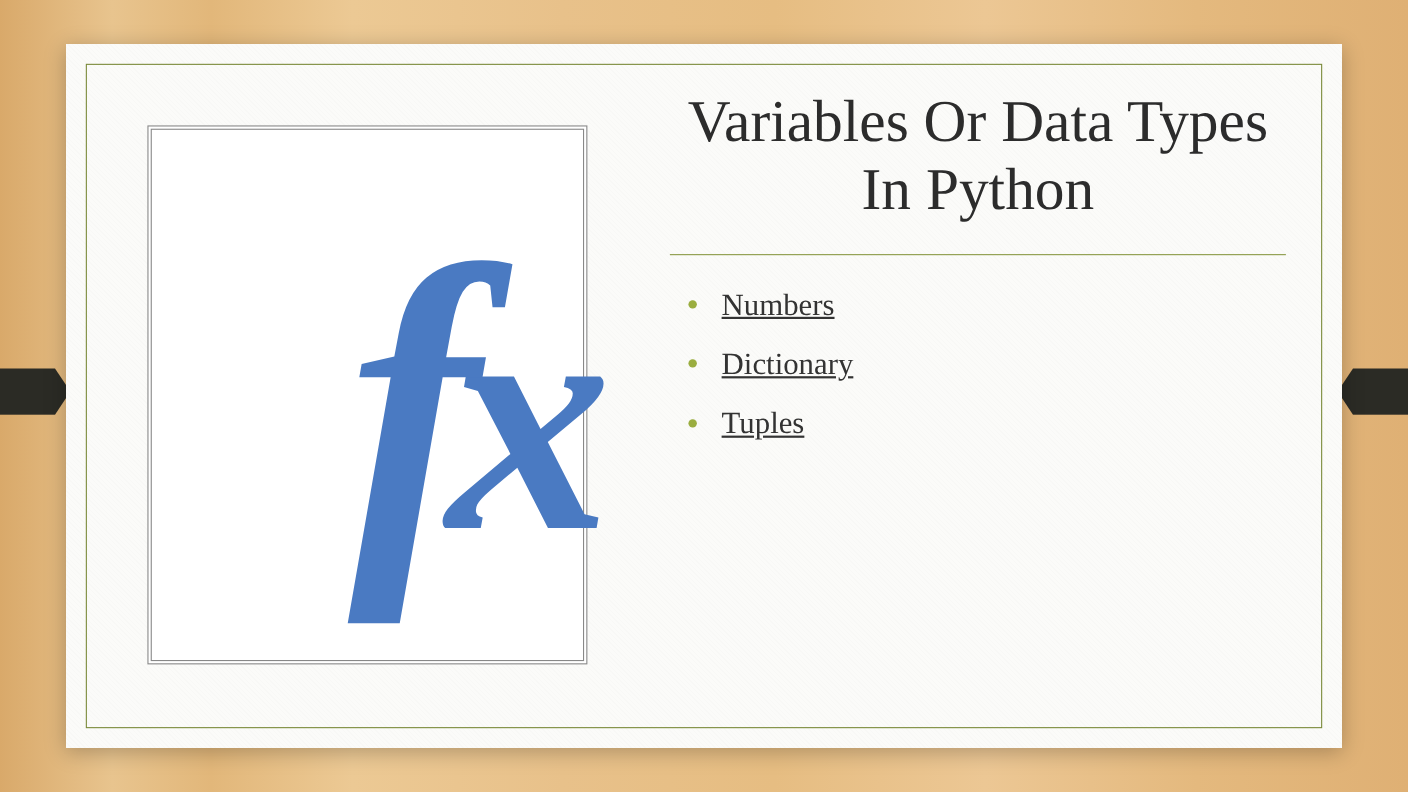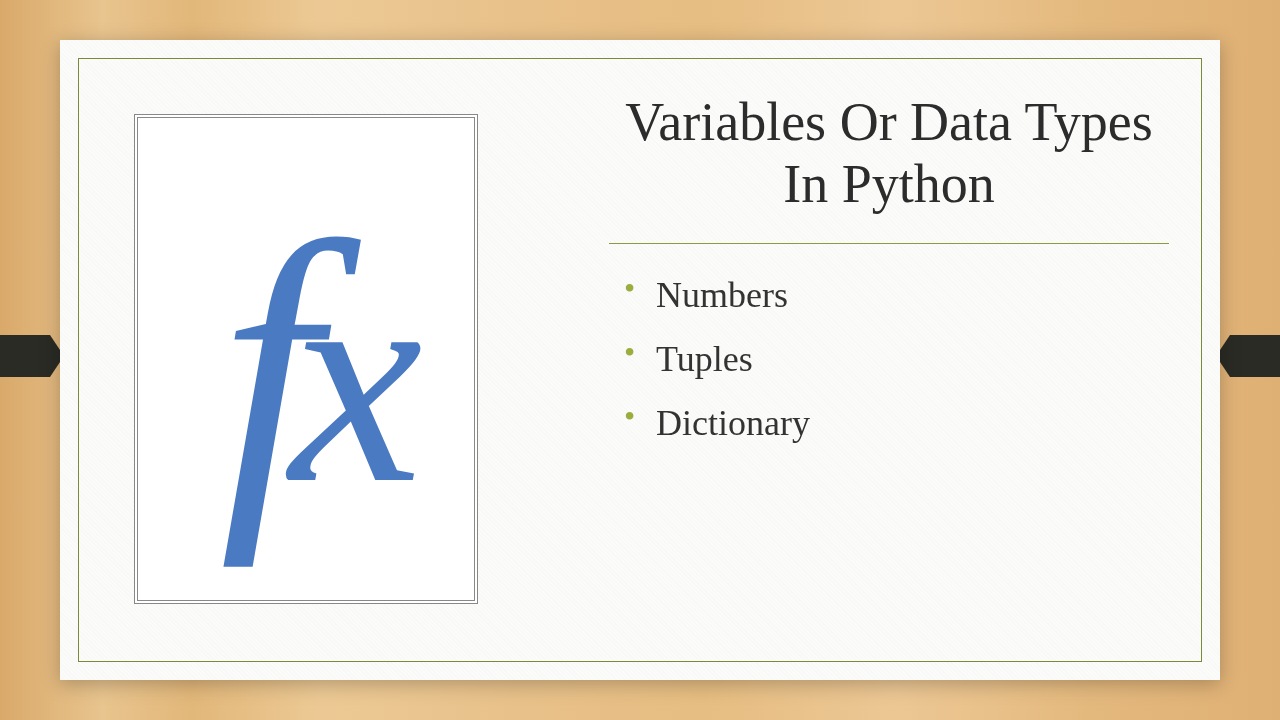--- a/index.html
+++ b/index.html
@@ -56,70 +56,72 @@
     width: 100%;
     height: 100%;
     position: relative;
     display: flex;
   }
 
   .image-frame {
     position: absolute;
     left: 55px;
     top: 55px;
-    width: 344px;
+    width: 400px;
     height: 490px;
     border: 4px double #888;
     padding: 4px;
     background: #fff;
     display: flex;
     align-items: center;
-    justify-content: center;
+    justify-content: flex-end;
+    font-weight: bold;
   }
   .fx {
     font-family: Georgia, 'Times New Roman', serif;
     font-style: italic;
     font-size: 320px;
     color: #4a7ac2;
     line-height: 1;
     letter-spacing: -30px;
     user-select: none;
   }
   .fx .f { font-size: 360px; position: relative; top: 10px;}
   .fx .x { font-size: 300px; }
 
   .content {
     position: absolute;
     left: 520px;
-    top: 32px;
+    top: 20px;
     width: 580px;
   }
   .title {
     font-size: 54px;
     color: #2c2c2c;
     text-align: center;
     line-height: 1.15;
     font-weight: 400;
     margin-bottom: 28px;
   }
   .divider {
     border: none;
     border-top: 1.5px solid #8a9a45;
     margin: 0 10px 30px 10px;
   }
   .list {
     list-style: none;
     padding-left: 25px;
   }
   .list li {
-    font-size: 36px;
+    font-size: 28px;
     color: #333;
     margin-bottom: 22px;
     position: relative;
     padding-left: 32px;
+    text-decoration: underline;
   }
   .list li::before {
     content: '•';
     position: absolute;
     left: 0;
     top: -4px;
     color: #9aad3f;
     font-size: 32px;
   }
 </style>
@@ -134,19 +136,19 @@
 
     <div class="image-frame">
       <span class="fx"><span class="f">f</span><span class="x">x</span></span>
     </div>
 
     <div class="content">
       <h1 class="title">Variables Or Data Types In Python</h1>
       <hr class="divider">
       <ul class="list">
         <li>Numbers</li>
+        <li>Dictionary</li>
         <li>Tuples</li>
-        <li>Dictionary</li>
       </ul>
     </div>
 
   </div>
 </div>
 
 </body></html>

